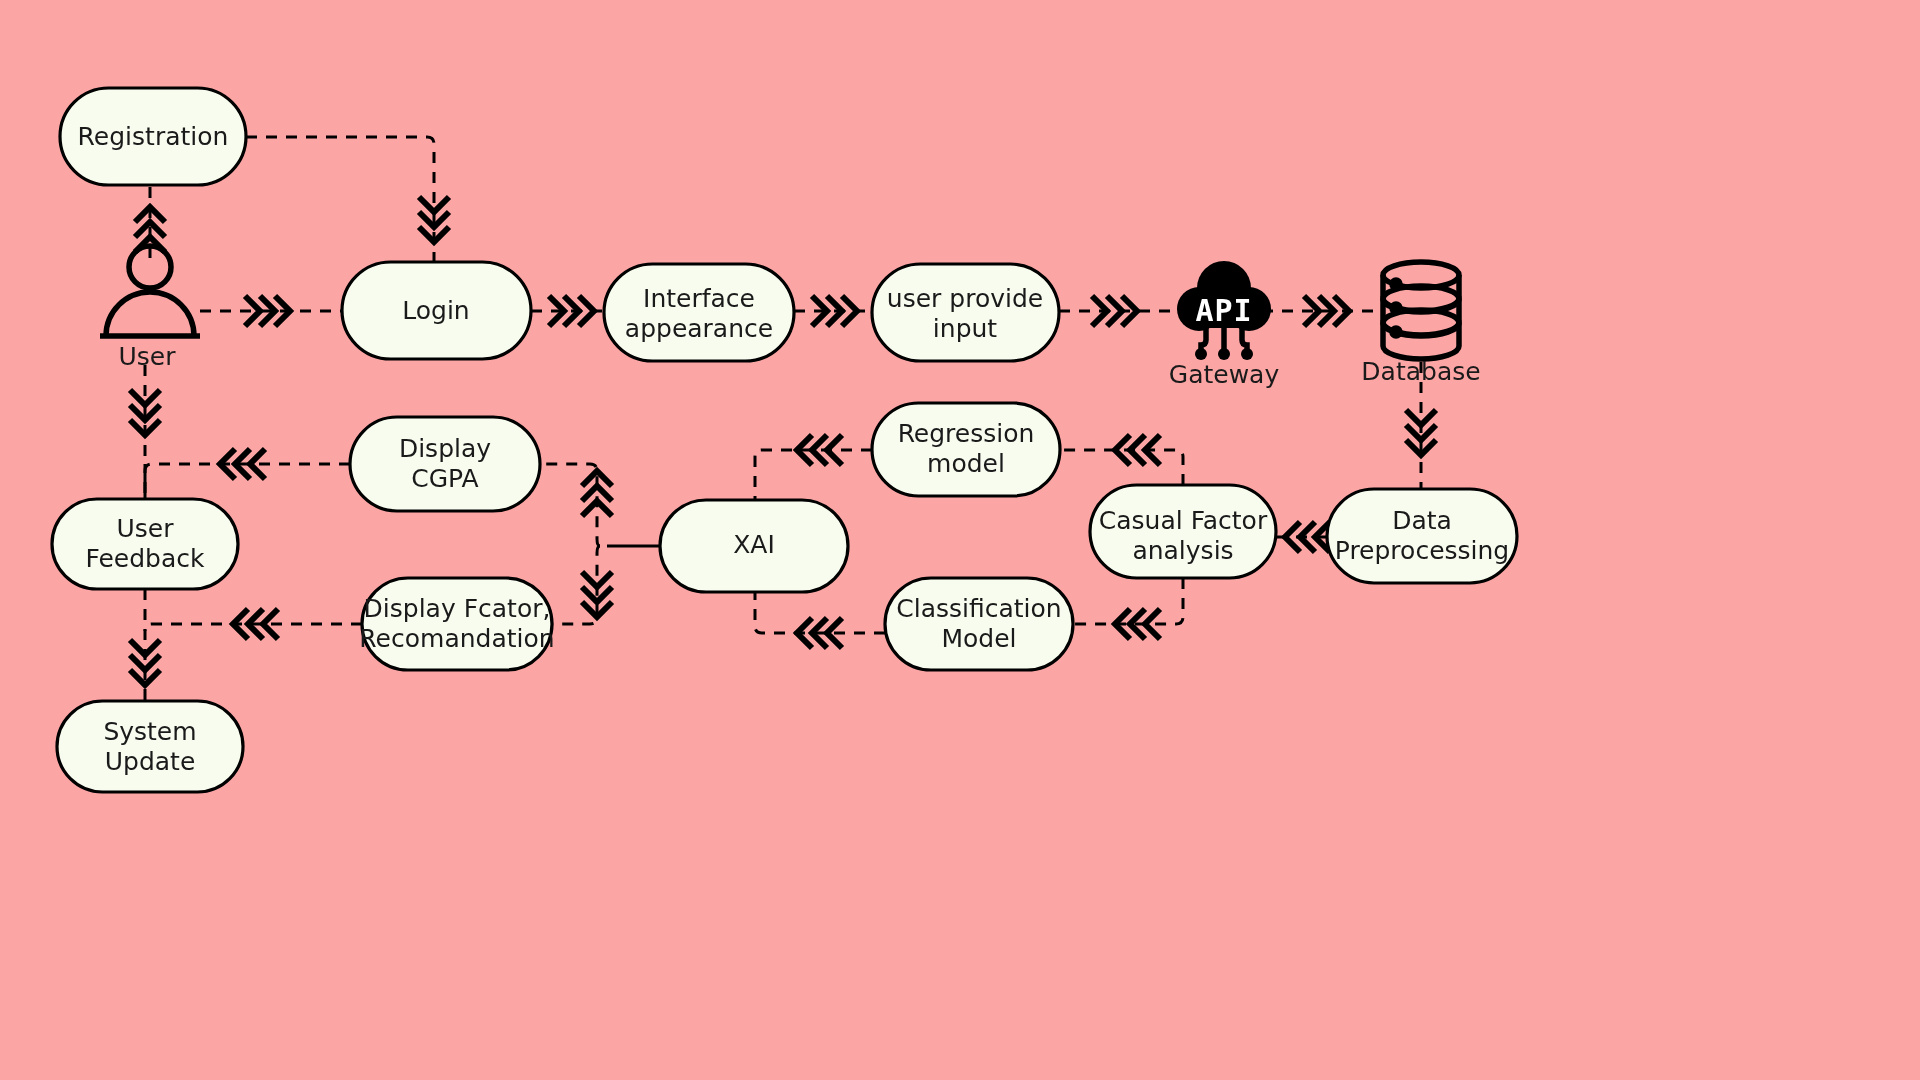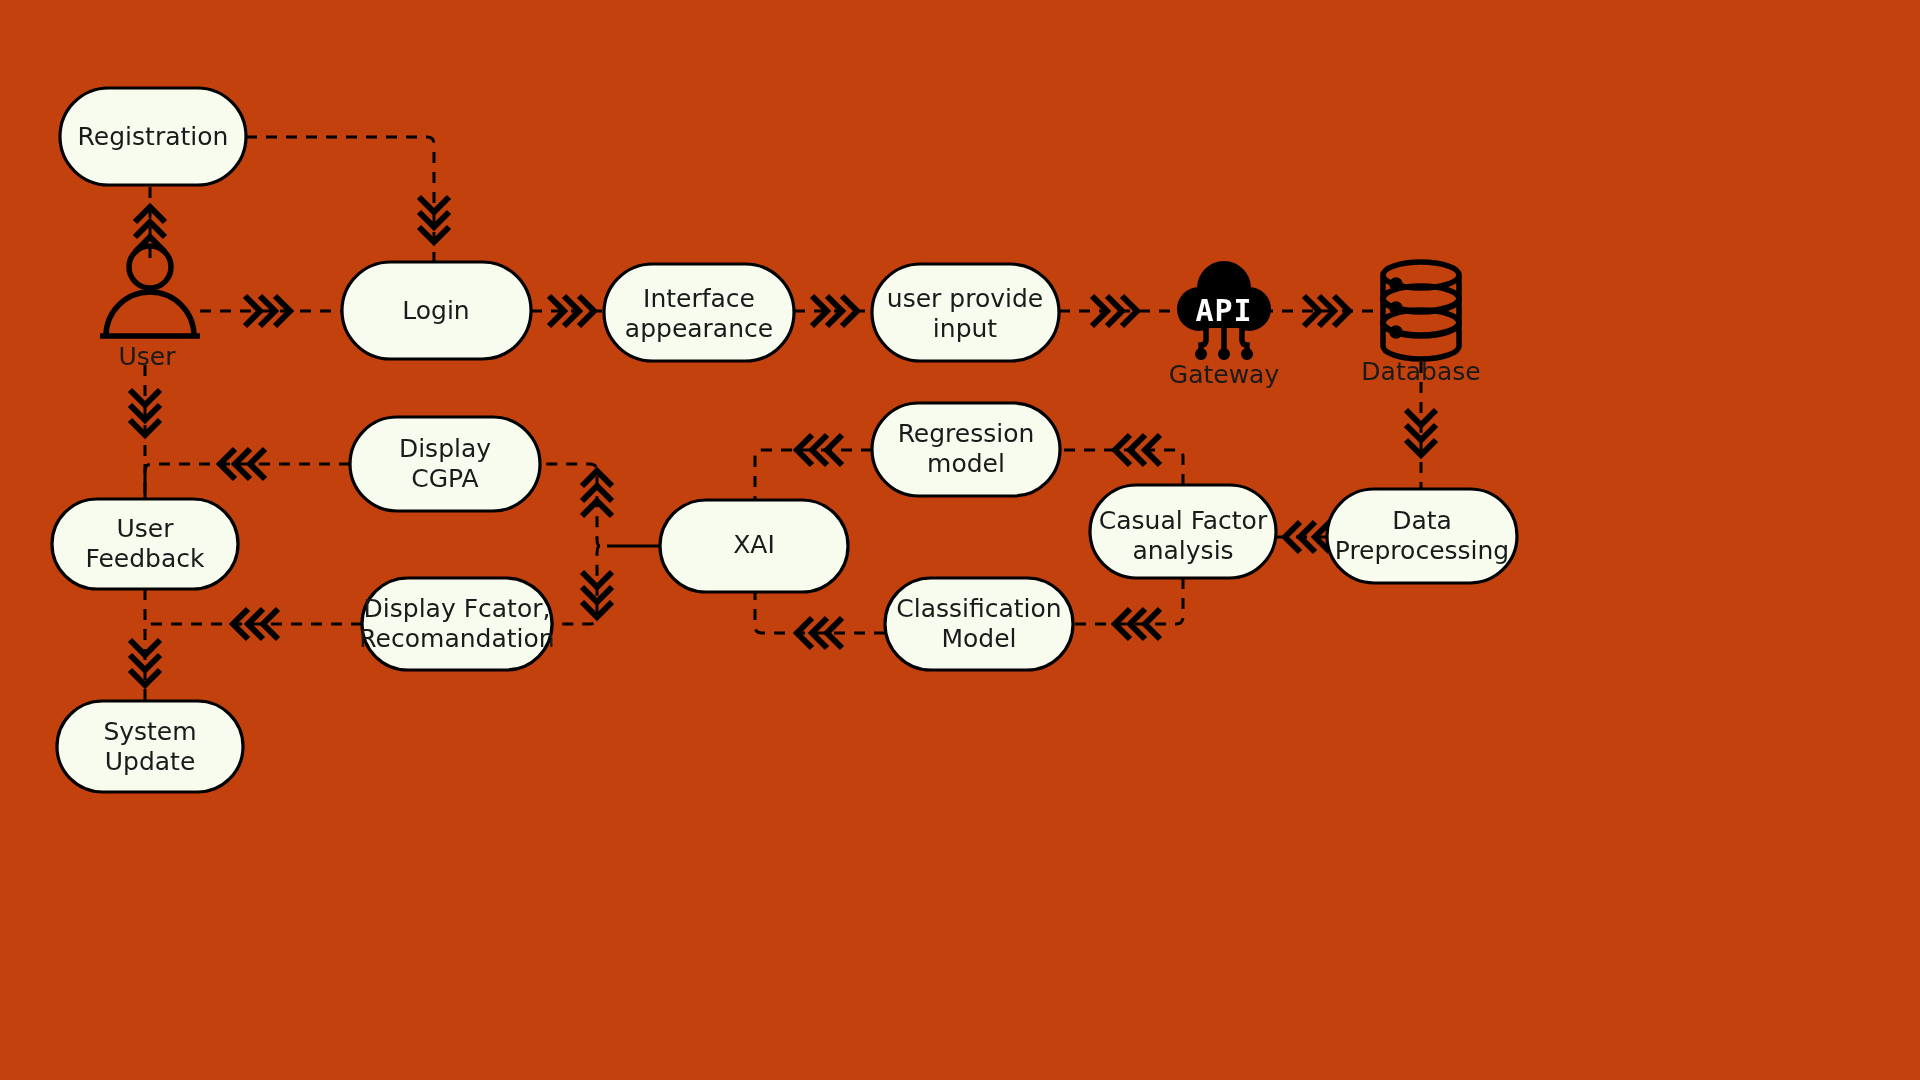--- a/index.html
+++ b/index.html
@@ -8,21 +8,21 @@
     background: #ffffff;
     width: 1920px;
     height: 1080px;
     overflow: hidden;
     font-family: "DejaVu Sans", sans-serif;
   }
   #canvas {
     position: relative;
     width: 1920px;
     height: 1080px;
-    background: #c2410c;
+    background: #fca5a5;
   }
   svg#diagram {
     position: absolute;
     top: 0;
     left: 0;
     width: 1920px;
     height: 1080px;
   }
   .node-shape {
     fill: #f7fcef;

